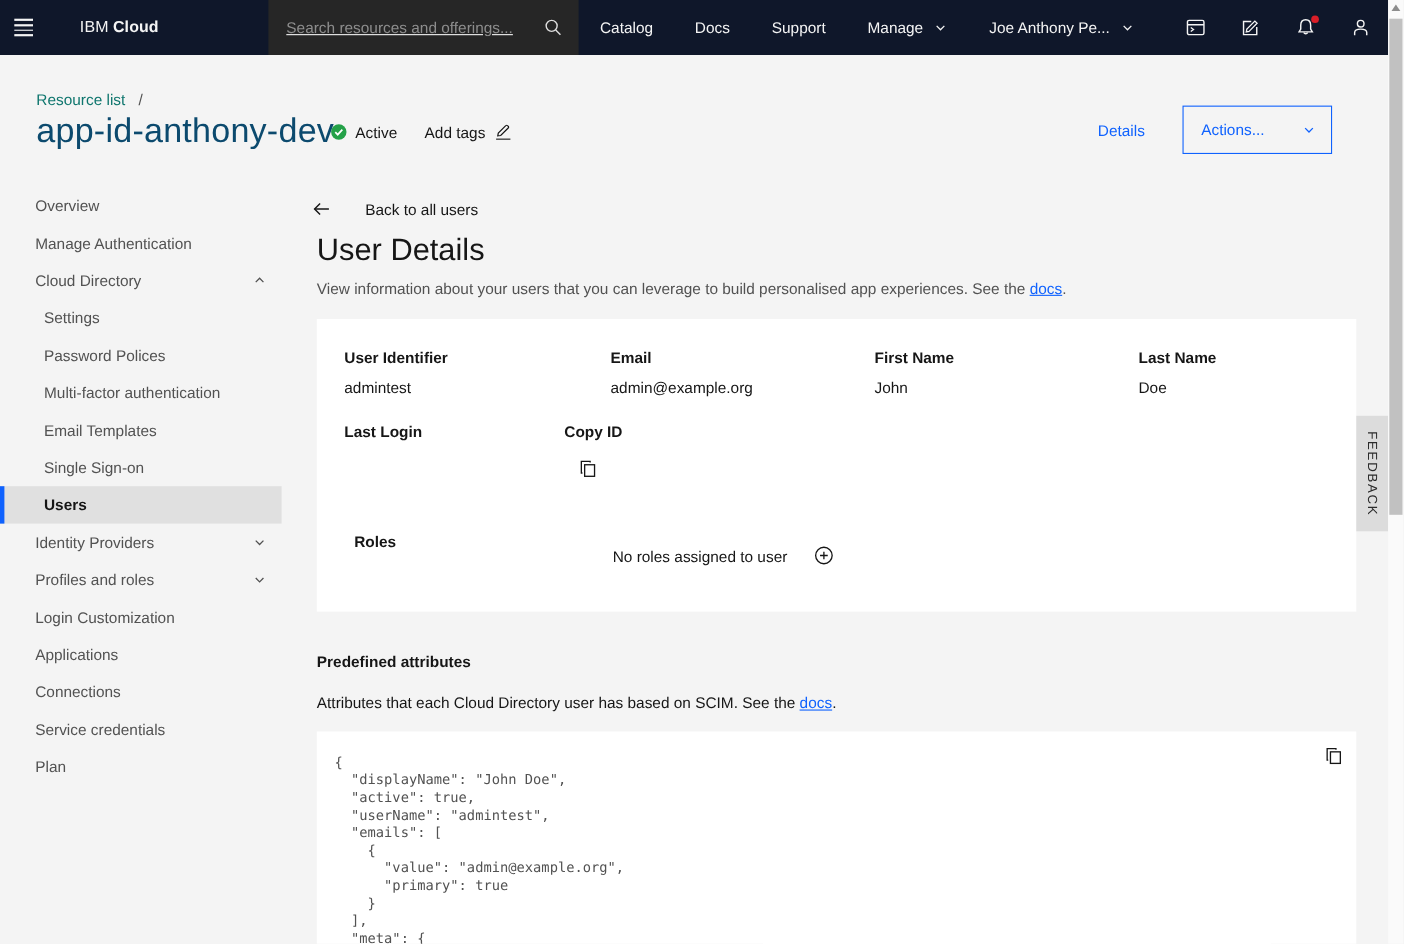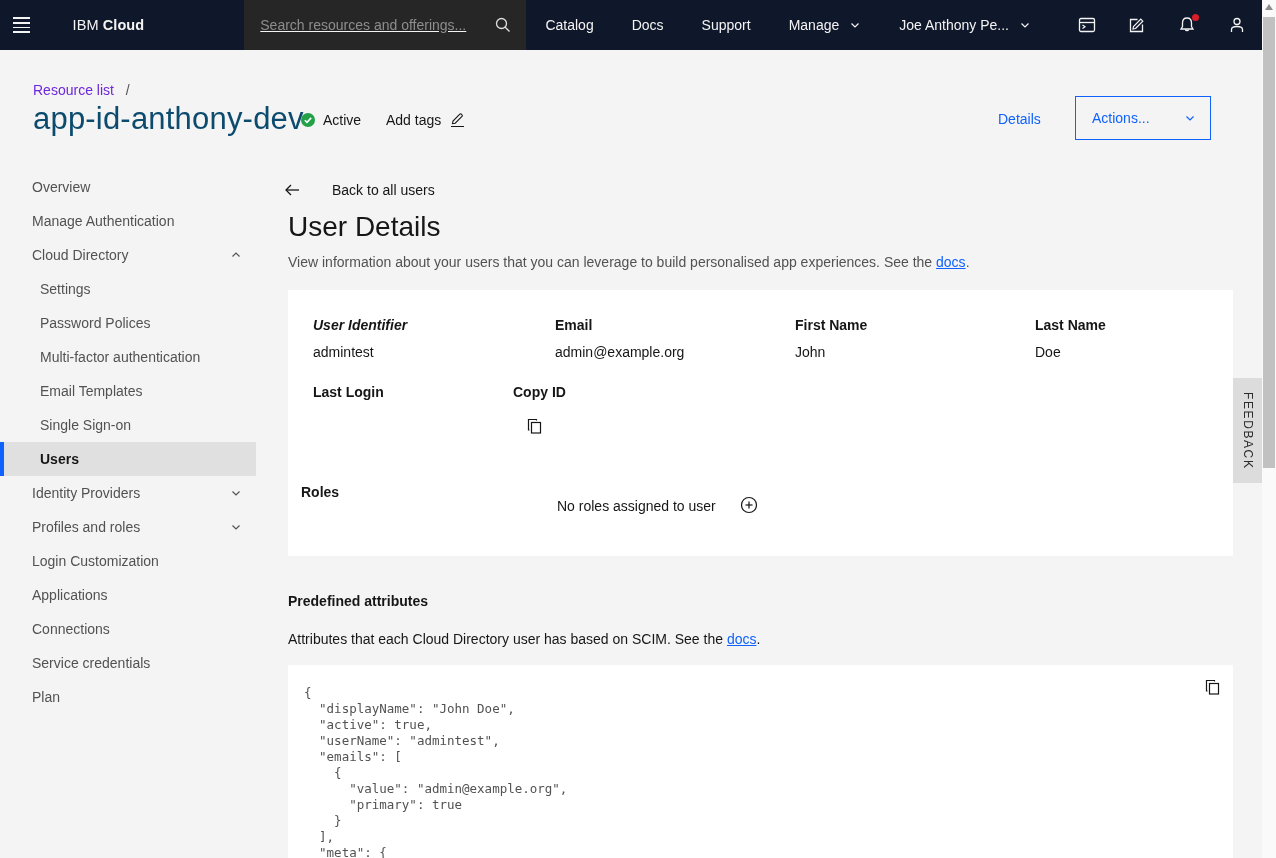--- a/index.html
+++ b/index.html
@@ -22,21 +22,21 @@
   .hdr-nav { display:flex; align-items:stretch; }
   .hdr-item { display:flex; align-items:center; padding:0 19px; font-size:14px; color:#f4f4f4; cursor:pointer; white-space:nowrap; }
   .hdr-item .chev { margin-left:10px; display:flex; }
   .hdr-icons { display:flex; align-items:stretch; margin-left:12px; }
   .hdr-icon { width:50px; display:flex; align-items:center; justify-content:center; cursor:pointer; position:relative; }
   .dot { position:absolute; top:14px; right:13px; width:7px; height:7px; border-radius:50%; background:#da1e28; }
 
   
   .banner { height:115px; position:relative; background:#f4f4f4; }
   .breadcrumb { position:absolute; left:33px; top:32px; font-size:14px; }
-  .breadcrumb a { color:#6d28d9; text-decoration:none; cursor:pointer;text-align:right; }
+  .breadcrumb a { color:#0f766e; text-decoration:none; cursor:pointer;text-align:right; }
   .breadcrumb .sep { color:#525252; margin-left:8px; }
   .res-title { position:absolute; left:33px; top:51px; font-size:31px; font-weight:300; letter-spacing:.2px; color:#0c4a6e; }
   .status { position:absolute; left:300px; top:62px; display:flex; align-items:center; gap:7px; font-size:14px; }
   .addtags { position:absolute; left:386px; top:62px; display:flex; align-items:center; gap:10px; font-size:14px; cursor:pointer; }
   .addtags .pencil-wrap { border-bottom:1.5px solid #161616; padding-bottom:1px; display:flex; }
   .details-link { position:absolute; left:998px; top:61px; font-size:14px; color:#0f62fe; text-decoration:none; cursor:pointer; }
   .actions-btn { position:absolute; left:1075px; top:46px; width:136px; height:44px; border:1px solid #0f62fe; color:#0f62fe; background:transparent; display:flex; align-items:center; justify-content:space-between; padding:0 14px 0 16px; font-size:14px; cursor:pointer; }
 
   
   .body-row { display:flex; height:693px; }
@@ -278,41 +278,41 @@
               <line x1="2" y1="7" x2="15" y2="7" stroke="#161616" stroke-width="1.3"></line>
               <polyline points="7,2 2,7 7,12" fill="none" stroke="#161616" stroke-width="1.3"></polyline>
             </svg>
         </span>
         <span>Back to all users</span>
       </a>
       <h1 class="pg-title">User Details</h1>
       <p class="pg-desc"><span>View information about your users that you can leverage to build personalised app experiences. See the </span><a style="pointer-events:auto;">docs</a><span>.</span></p>
 
       <div class="card" style="pointer-events:auto;">
-        <span class="fld-label" style="left:25px; top:27px;font-style:italic;">User Identifier</span>
+        <span class="fld-label" style="left:25px; top:27px;">User Identifier</span>
         <span class="fld-label" style="left:267px; top:27px;">Email</span>
         <span class="fld-label" style="left:507px; top:27px;">First Name</span>
         <span class="fld-label" style="left:747px; top:27px;">Last Name</span>
         <span class="fld-value" style="left:25px; top:54px;">admintest</span>
         <span class="fld-value" style="left:267px; top:54px;">admin@example.org</span>
         <span class="fld-value" style="left:507px; top:54px;">John</span>
         <span class="fld-value" style="left:747px; top:54px;">Doe</span>
 
         <span class="fld-label" style="left:25px; top:94px;">Last Login</span>
         <span class="fld-label" style="left:225px; top:94px;">Copy ID</span>
         <button class="copy-btn" style="left:238px; top:128px;">
           <span>
             <svg width="17" height="17" viewBox="0 0 17 17">
                 <rect x="5.5" y="4.5" width="9" height="10.5" fill="none" stroke="#161616" stroke-width="1.2"></rect>
                 <polyline points="3.5,12 2.5,12 2.5,1.5 10.5,1.5 10.5,2.5" fill="none" stroke="#161616" stroke-width="1.2"></polyline>
               </svg>
           </span>
         </button>
 
-        <span class="fld-label" style="left:13px; top:194px;">Roles</span>
+        <span class="fld-label" style="left:34px; top:194px;">Roles</span>
         <span class="roles-empty">No roles assigned to user</span>
         <button class="add-role">
           <span>
             <svg width="18" height="18" viewBox="0 0 18 18">
                 <circle cx="9" cy="9" r="7.5" fill="none" stroke="#161616" stroke-width="1.2"></circle>
                 <line x1="9" y1="5.5" x2="9" y2="12.5" stroke="#161616" stroke-width="1.2"></line>
                 <line x1="5.5" y1="9" x2="12.5" y2="9" stroke="#161616" stroke-width="1.2"></line>
               </svg>
           </span>
         </button>

